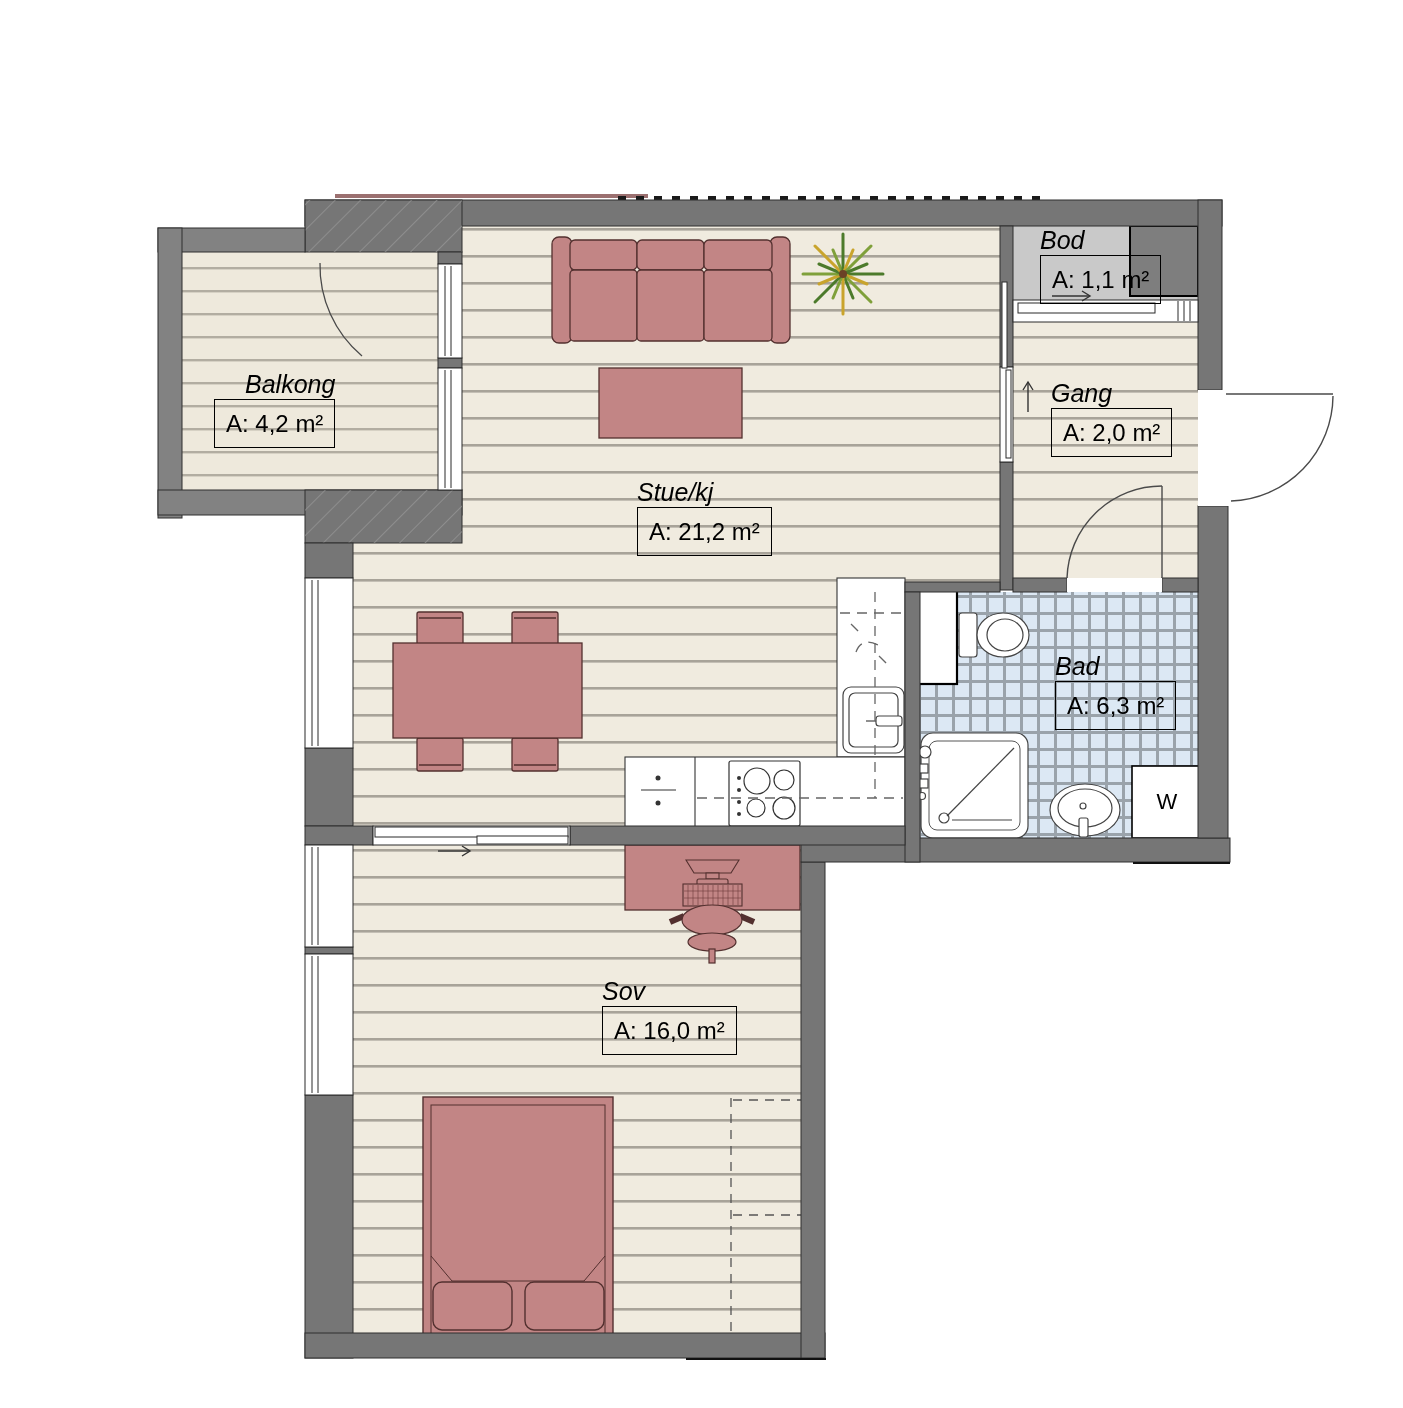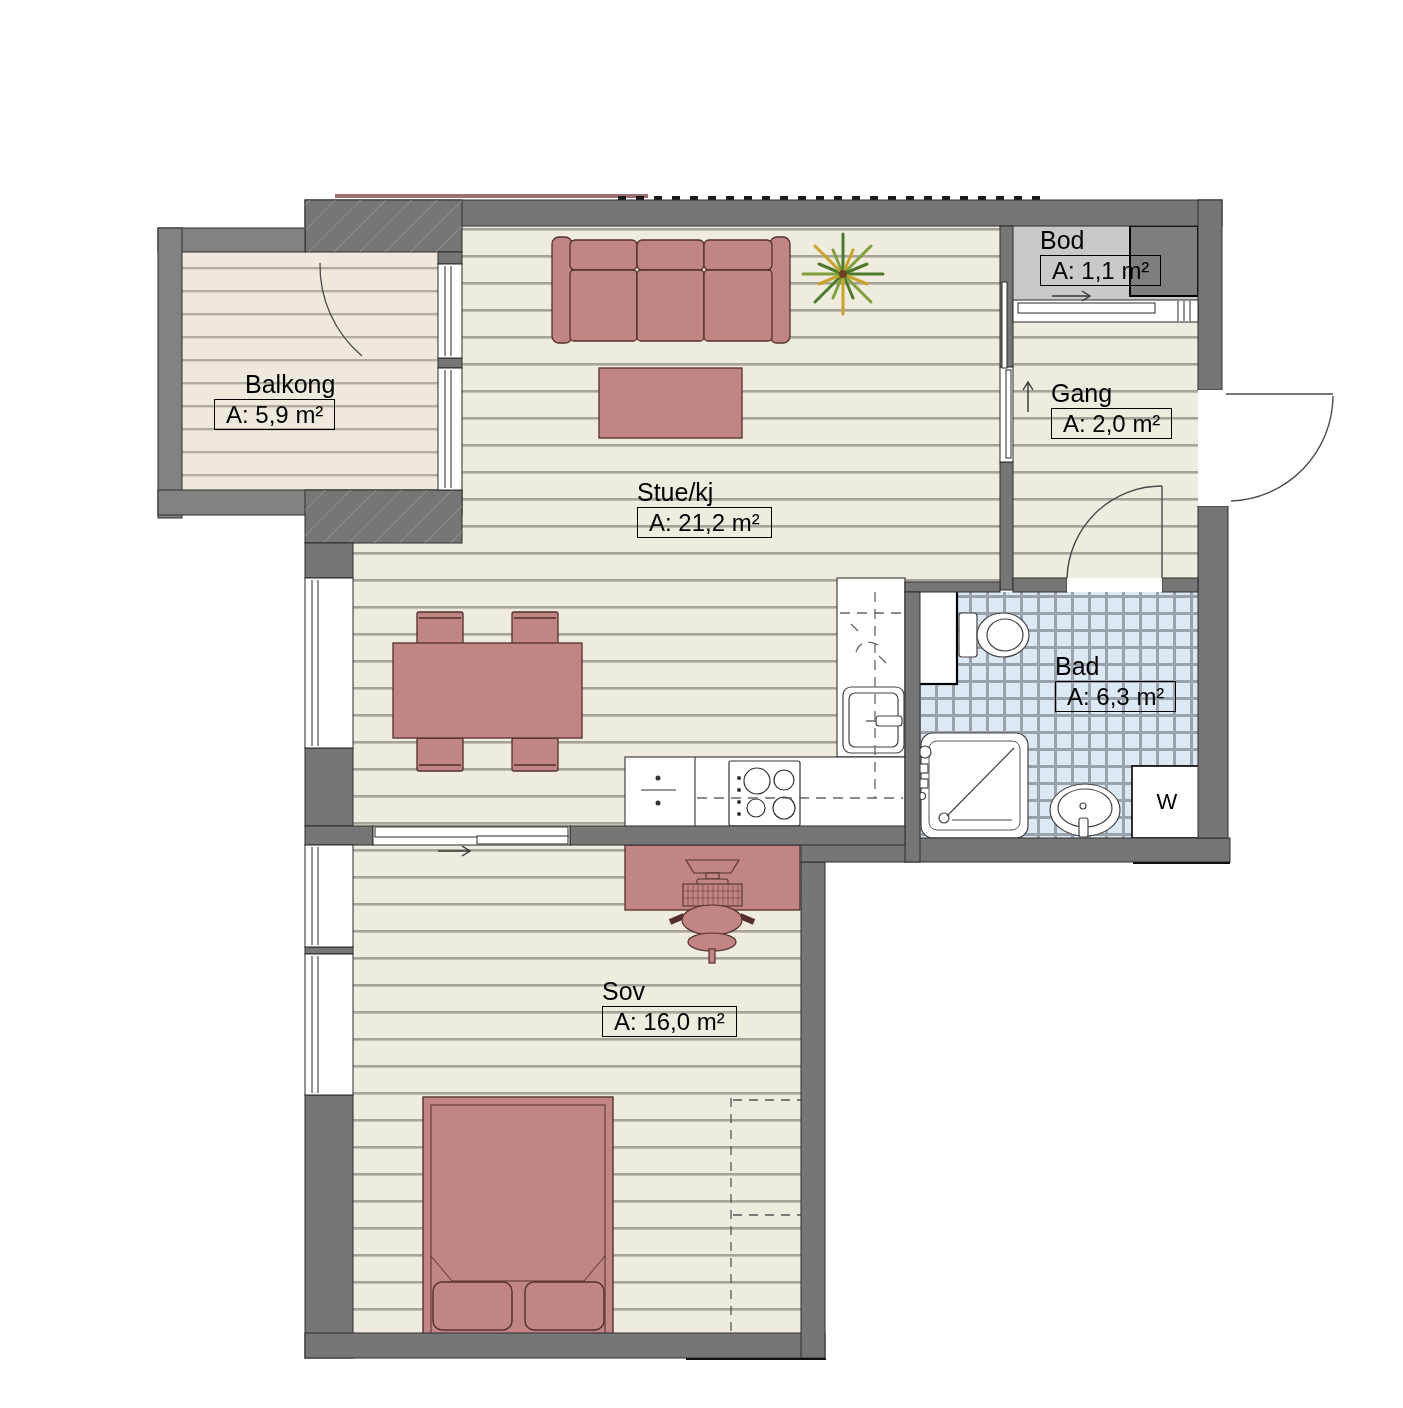--- a/index.html
+++ b/index.html
@@ -1,21 +1,21 @@
 <!DOCTYPE html>
 <html><head>
 <meta charset="utf-8">
 <style>
   html,body{margin:0;padding:0;background:#ffffff;}
   .plan{position:relative;width:1403px;height:1408px;background:#ffffff;
         font-family:"Liberation Sans",sans-serif;overflow:hidden;}
   .plan svg{position:absolute;left:0;top:0;}
   .room-label{position:absolute;display:flex;flex-direction:column;gap:2px;z-index:30;}
-  .room-name{font-size:25px;color:#000;line-height:25px;white-space:nowrap;}
-  .room-area{font-size:24px;color:#000;border:1.5px solid #000;padding:1px 11px;
+  .room-name{font-size:25px;color:#000;line-height:25px;white-space:nowrap;font-style:italic;}
+  .room-area{font-size:24px;color:#000;border:1.5px solid #000;padding:10px 11px;
              width:max-content;line-height:27px;background:transparent;white-space:nowrap;}
   .w-label{position:absolute;display:flex;align-items:center;justify-content:center;
            font-size:22px;color:#000;z-index:30;}
 </style>
 </head>
 <body>
 
 <div class="plan">
 
 <svg width="1403" height="1408" viewBox="0 0 1403 1408">
@@ -295,21 +295,21 @@
         <polyline points="1023,390 1028,382 1033,390"></polyline>
   </g>
   <g fill="none" stroke="#333333" stroke-width="1.4">
     <line x1="438" y1="851" x2="470" y2="851"></line>
         <polyline points="462,846 470,851 462,856"></polyline>
   </g>
 </svg>
 
 <div class="room-label" style="left:216px;top:372px;text-align:right;">
   <div class="room-name">Balkong</div>
-  <div class="room-area" style="margin-left:-2px;">A: 5,9 m²</div>
+  <div class="room-area" style="margin-left:-2px;">A: 4,2 m²</div>
 </div>
 
 <div class="room-label" style="left:637px;top:480px;">
   <div class="room-name">Stue/kj</div>
   <div class="room-area">A: 21,2 m²</div>
 </div>
 
 <div class="room-label" style="left:1040px;top:228px;">
   <div class="room-name">Bod</div>
   <div class="room-area">A: 1,1 m²</div>

